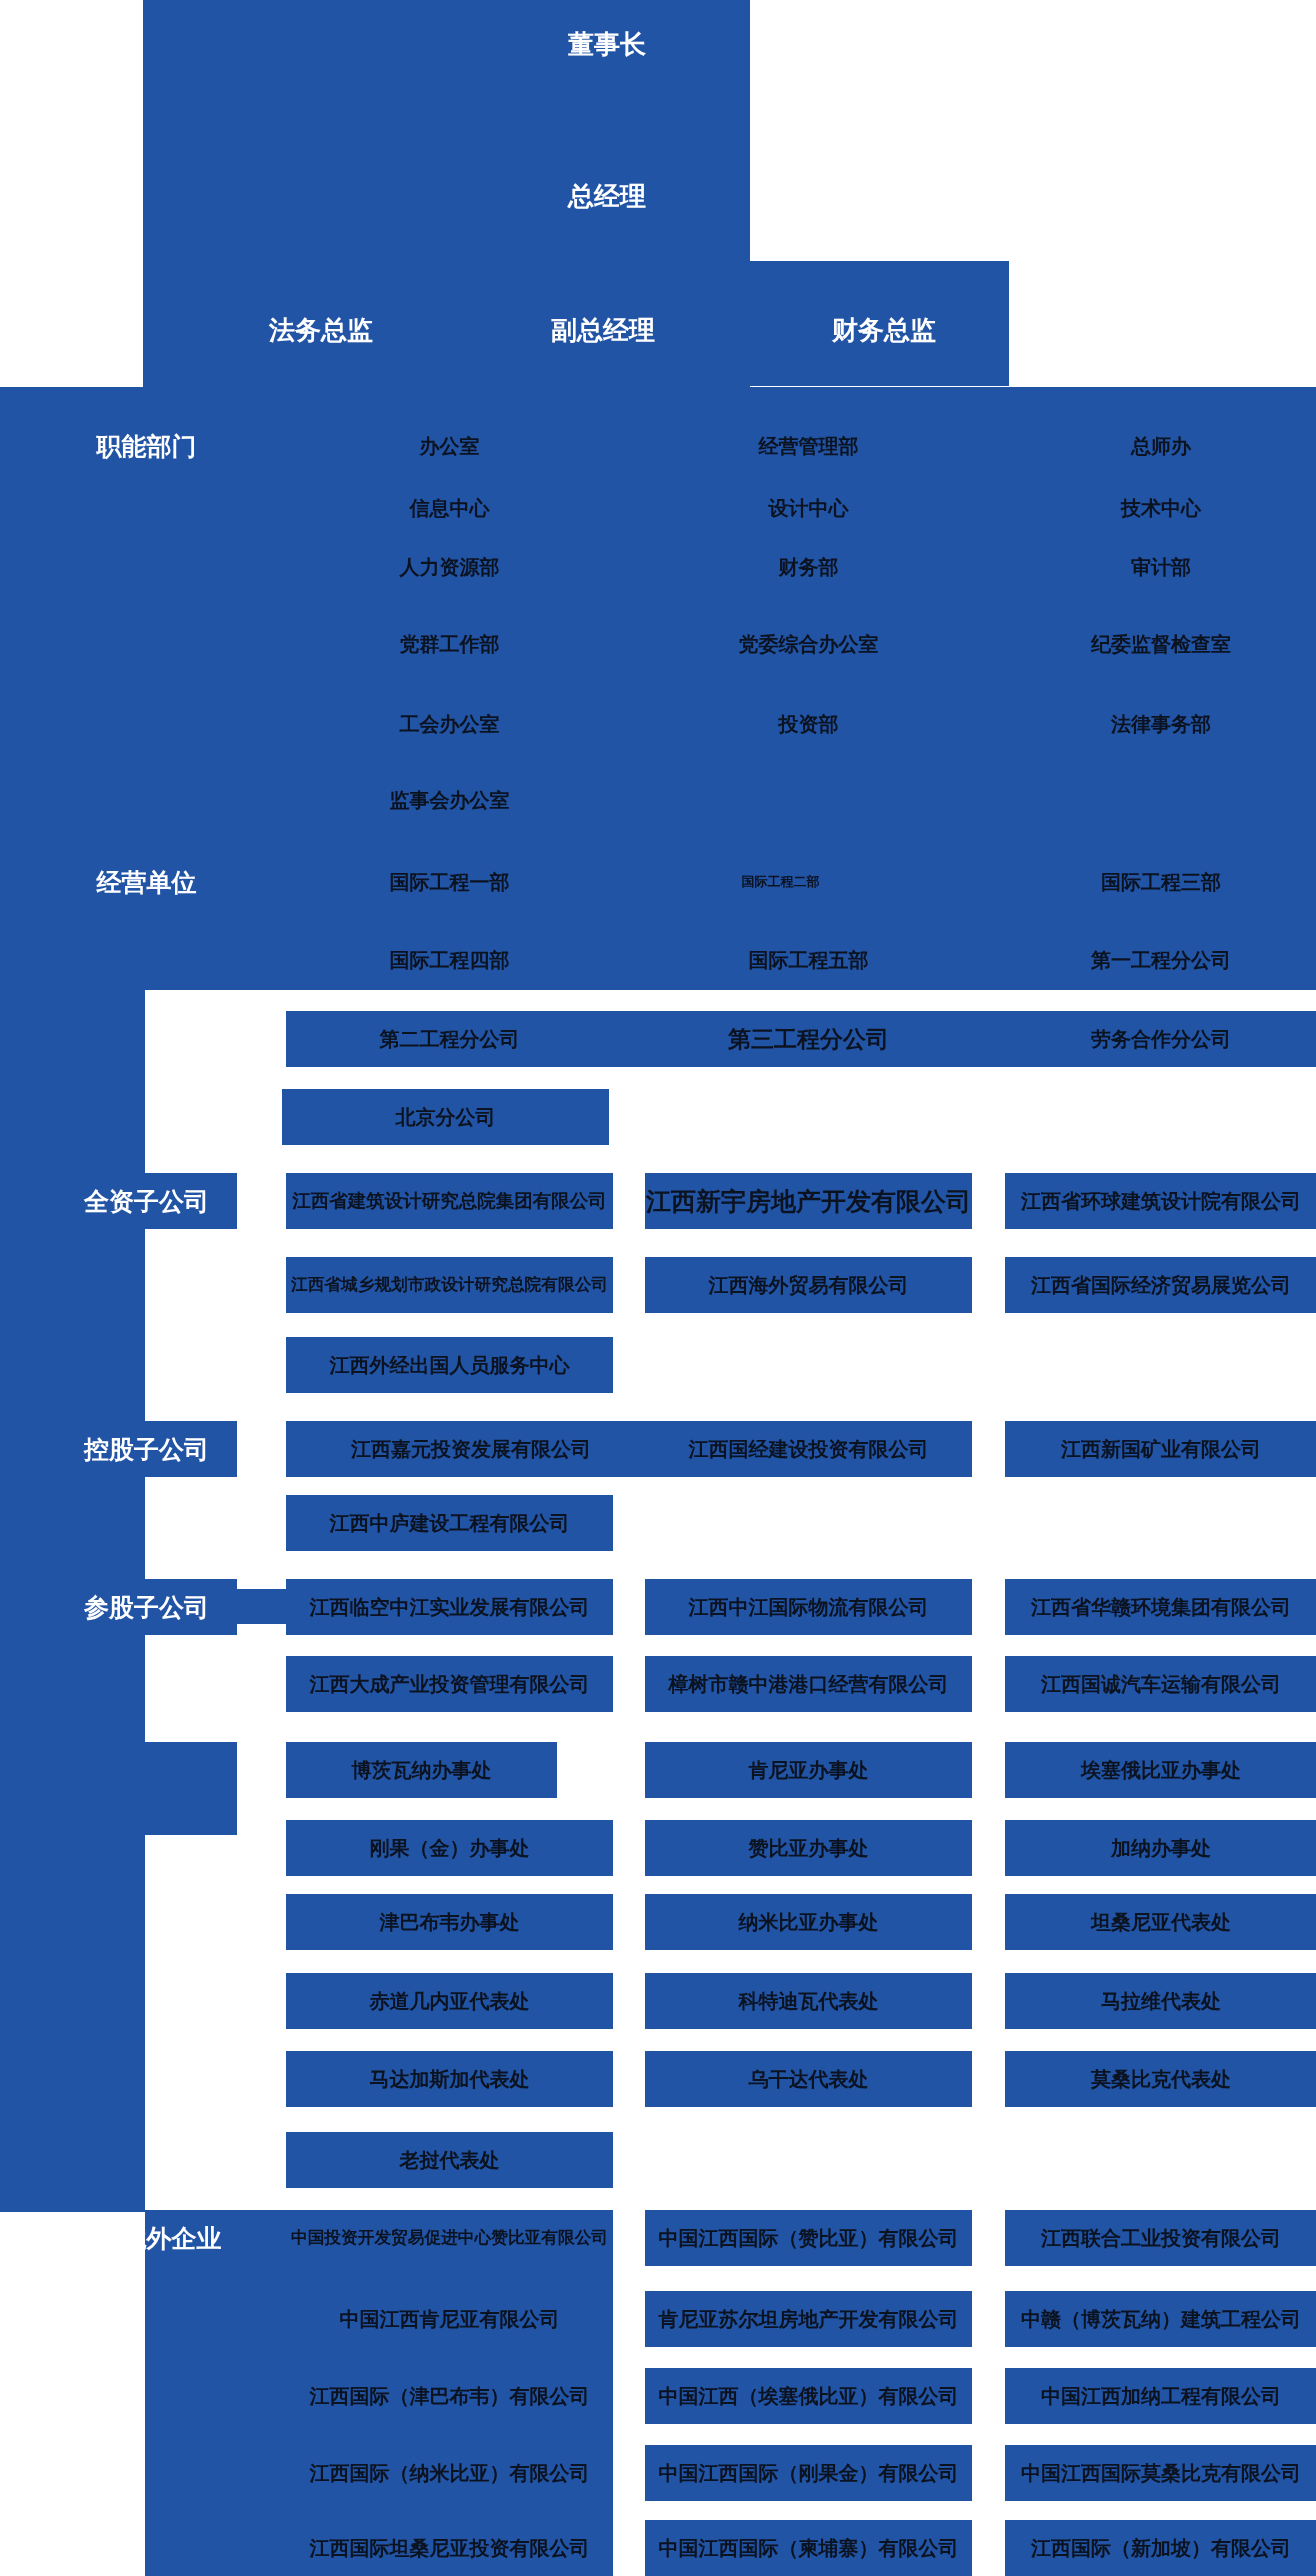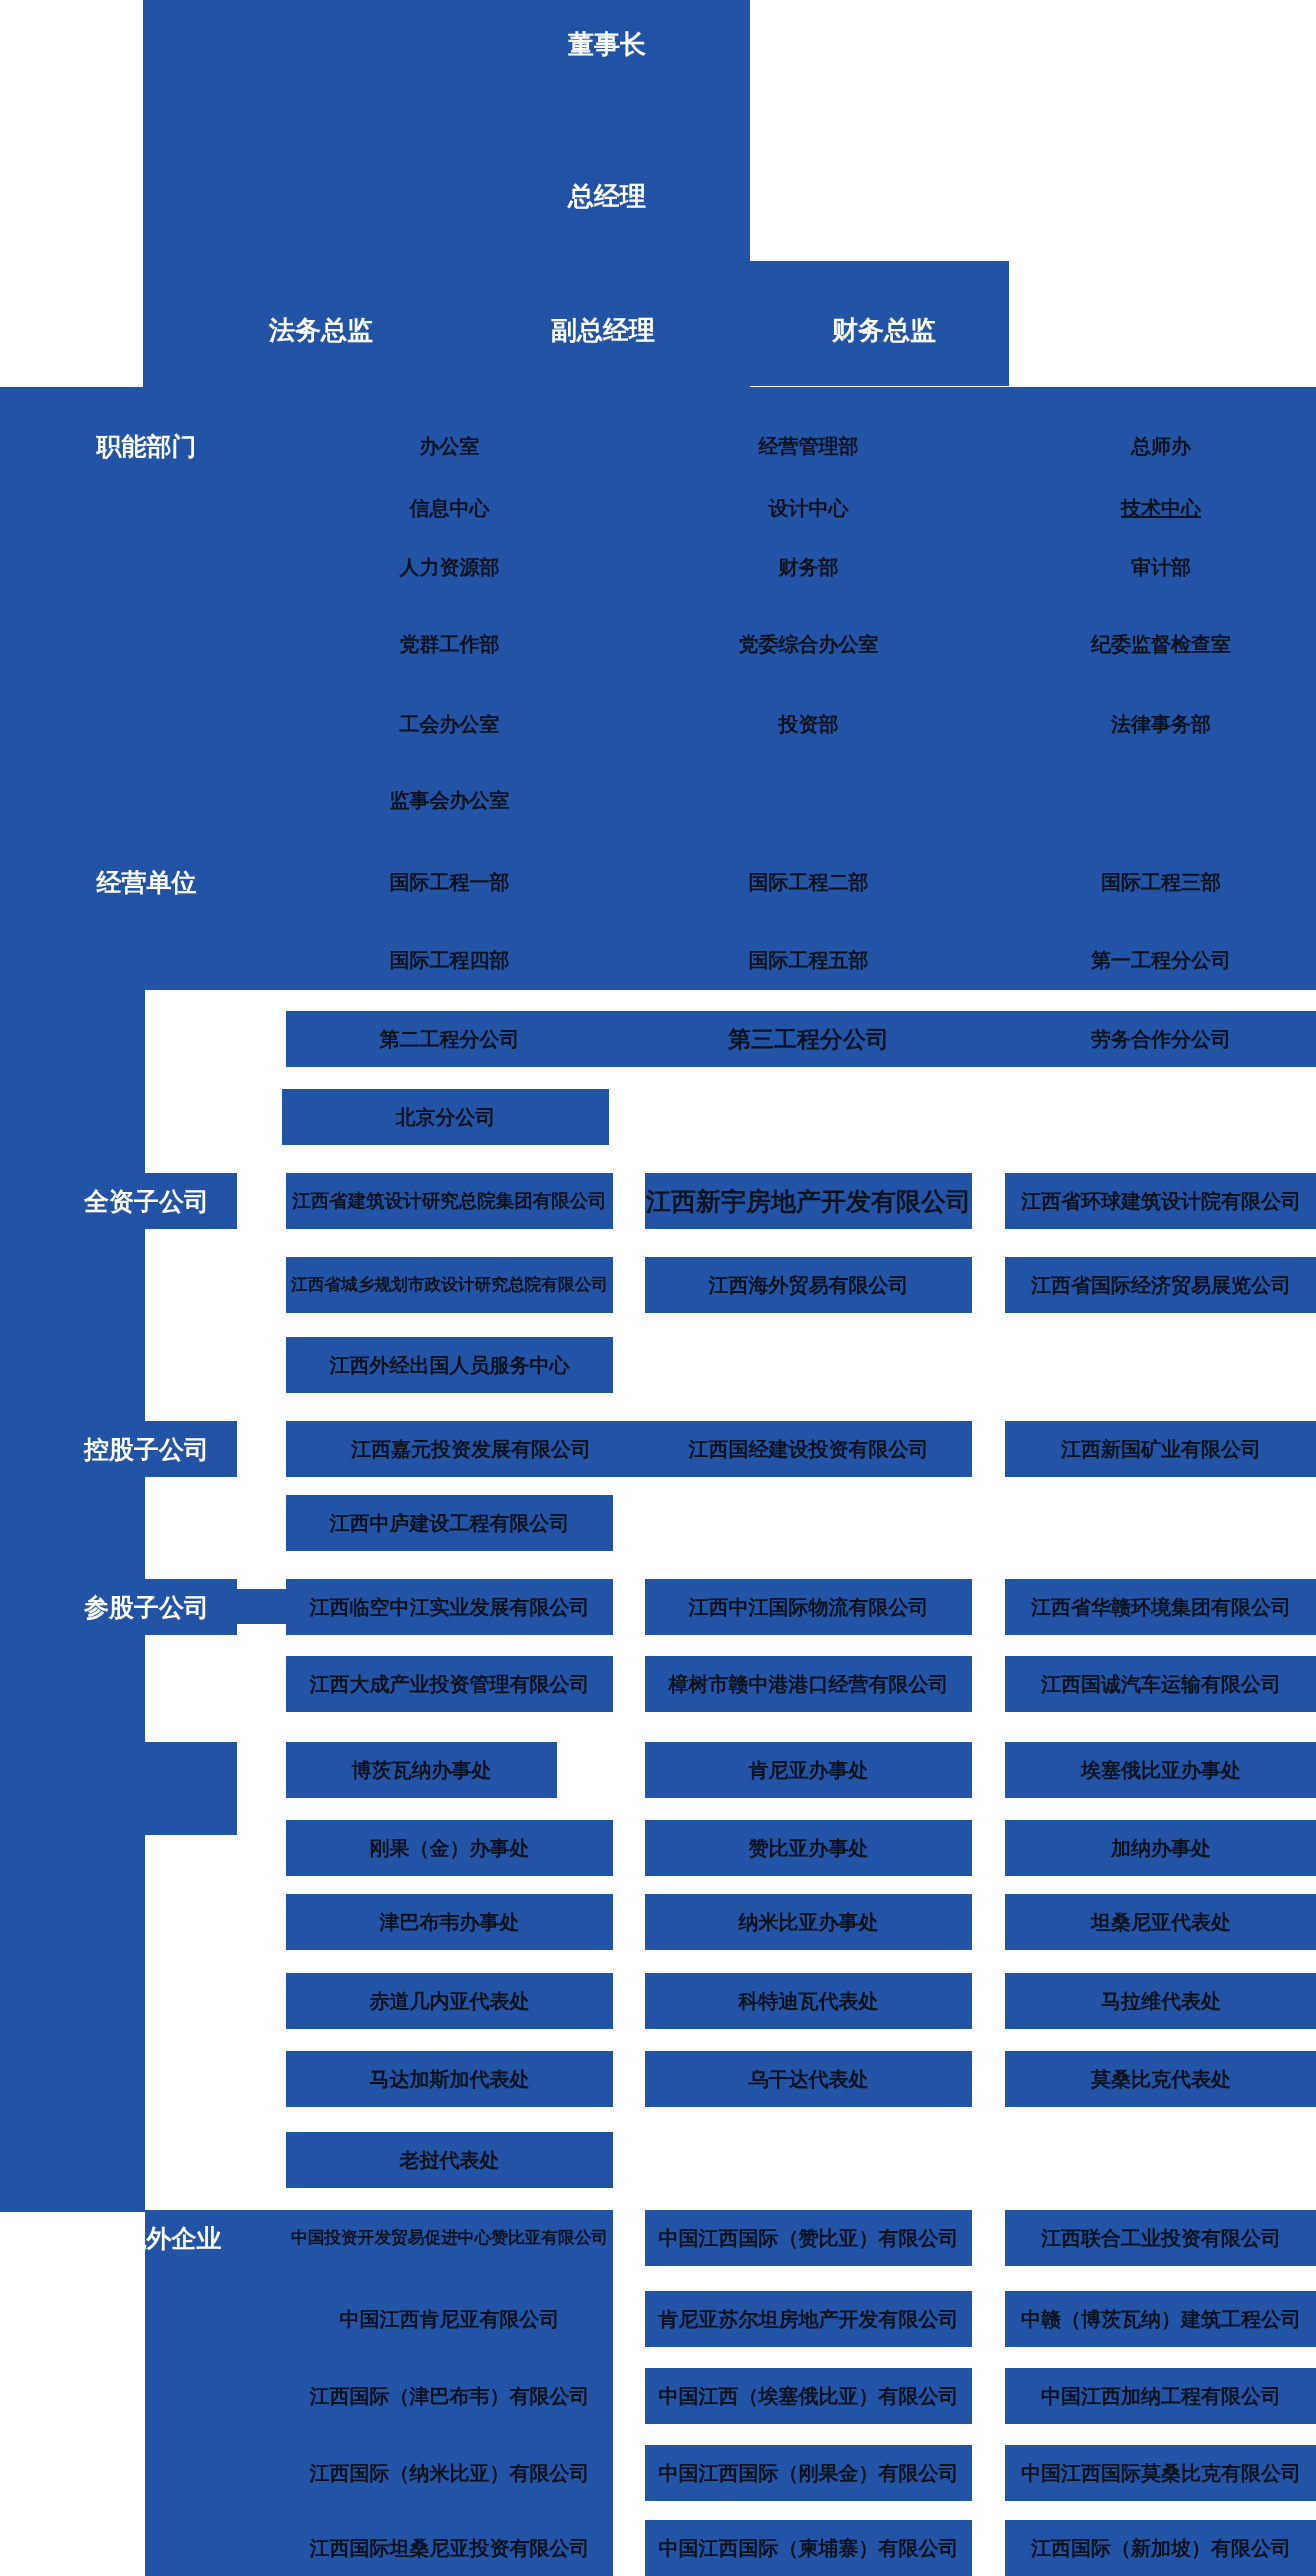--- a/index.html
+++ b/index.html
@@ -73,33 +73,33 @@
   <div class="slabel" style="left:33px;top:1421px;width:227px;height:56px;">控股子公司</div>
   <div class="slabel" style="left:33px;top:1579px;width:227px;height:56px;">参股子公司</div>
   <div class="slabel" style="left:33px;top:2210px;width:227px;height:56px;">主要境外企业</div>
 
   <div id="boxes-layer">
       <div class="oflat" style="left: 286px; top: 418px; width: 327px; height: 56px; font-size: 20px;">办公室</div>
       <div class="oflat" style="left: 645px; top: 418px; width: 327px; height: 56px; font-size: 20px;">经营管理部</div>
       <div class="oflat" style="left: 1005px; top: 418px; width: 312px; height: 56px; font-size: 20px;">总师办</div>
       <div class="oflat" style="left: 286px; top: 480px; width: 327px; height: 56px; font-size: 20px;">信息中心</div>
       <div class="oflat" style="left: 645px; top: 480px; width: 327px; height: 56px; font-size: 20px;">设计中心</div>
-      <div class="oflat" style="left: 1005px; top: 480px; width: 312px; height: 56px; font-size: 20px; text-decoration: underline;">技术中心</div>
+      <div class="oflat" style="left: 1005px; top: 480px; width: 312px; height: 56px; font-size: 20px;">技术中心</div>
       <div class="oflat" style="left: 286px; top: 539px; width: 327px; height: 56px; font-size: 20px;">人力资源部</div>
       <div class="oflat" style="left: 645px; top: 539px; width: 327px; height: 56px; font-size: 20px;">财务部</div>
       <div class="oflat" style="left: 1005px; top: 539px; width: 312px; height: 56px; font-size: 20px;">审计部</div>
       <div class="oflat" style="left: 286px; top: 616px; width: 327px; height: 56px; font-size: 20px;">党群工作部</div>
       <div class="oflat" style="left: 645px; top: 616px; width: 327px; height: 56px; font-size: 20px;">党委综合办公室</div>
       <div class="oflat" style="left: 1005px; top: 616px; width: 312px; height: 56px; font-size: 20px; font-family: Liberation Serif, serif;">纪委监督检查室</div>
       <div class="oflat" style="left: 286px; top: 696px; width: 327px; height: 56px; font-size: 20px;">工会办公室</div>
       <div class="oflat" style="left: 645px; top: 696px; width: 327px; height: 56px; font-size: 20px;">投资部</div>
       <div class="oflat" style="left: 1005px; top: 696px; width: 312px; height: 56px; font-size: 20px;">法律事务部</div>
       <div class="oflat" style="left: 286px; top: 772px; width: 327px; height: 56px; font-size: 20px;">监事会办公室</div>
       <div class="oflat" style="left: 286px; top: 854px; width: 327px; height: 56px; font-size: 20px;">国际工程一部</div>
-      <div class="oflat" style="left: 645px; top: 854px; width: 327px; height: 56px; font-size: 20px;">国际工程二部</div>
+      <div class="oflat" style="left: 617px; top: 854px; width: 327px; height: 56px; font-size: 13px;">国际工程二部</div>
       <div class="oflat" style="left: 1005px; top: 854px; width: 312px; height: 56px; font-size: 20px;">国际工程三部</div>
       <div class="oflat" style="left: 286px; top: 932px; width: 327px; height: 56px; font-size: 20px;">国际工程四部</div>
       <div class="oflat" style="left: 645px; top: 932px; width: 327px; height: 56px; font-size: 20px;">国际工程五部</div>
       <div class="oflat" style="left: 1005px; top: 932px; width: 312px; height: 56px; font-size: 20px;">第一工程分公司</div>
       <div class="obar" style="left: 286px; top: 1011px; width: 1031px; height: 56px;"></div>
       <div class="oflat" style="left: 286px; top: 1011px; width: 327px; height: 56px; font-size: 20px;">第二工程分公司</div>
       <div class="oflat" style="left: 645px; top: 1011px; width: 327px; height: 56px; font-size: 23px;">第三工程分公司</div>
       <div class="oflat" style="left: 1005px; top: 1011px; width: 312px; height: 56px; font-size: 20px;">劳务合作分公司</div>
       <div class="obox" style="left: 282px; top: 1089px; width: 327px; height: 56px; font-size: 20px;">北京分公司</div>
       <div class="obox" style="left: 286px; top: 1173px; width: 327px; height: 56px; font-size: 18.5px;">江西省建筑设计研究总院集团有限公司</div>

